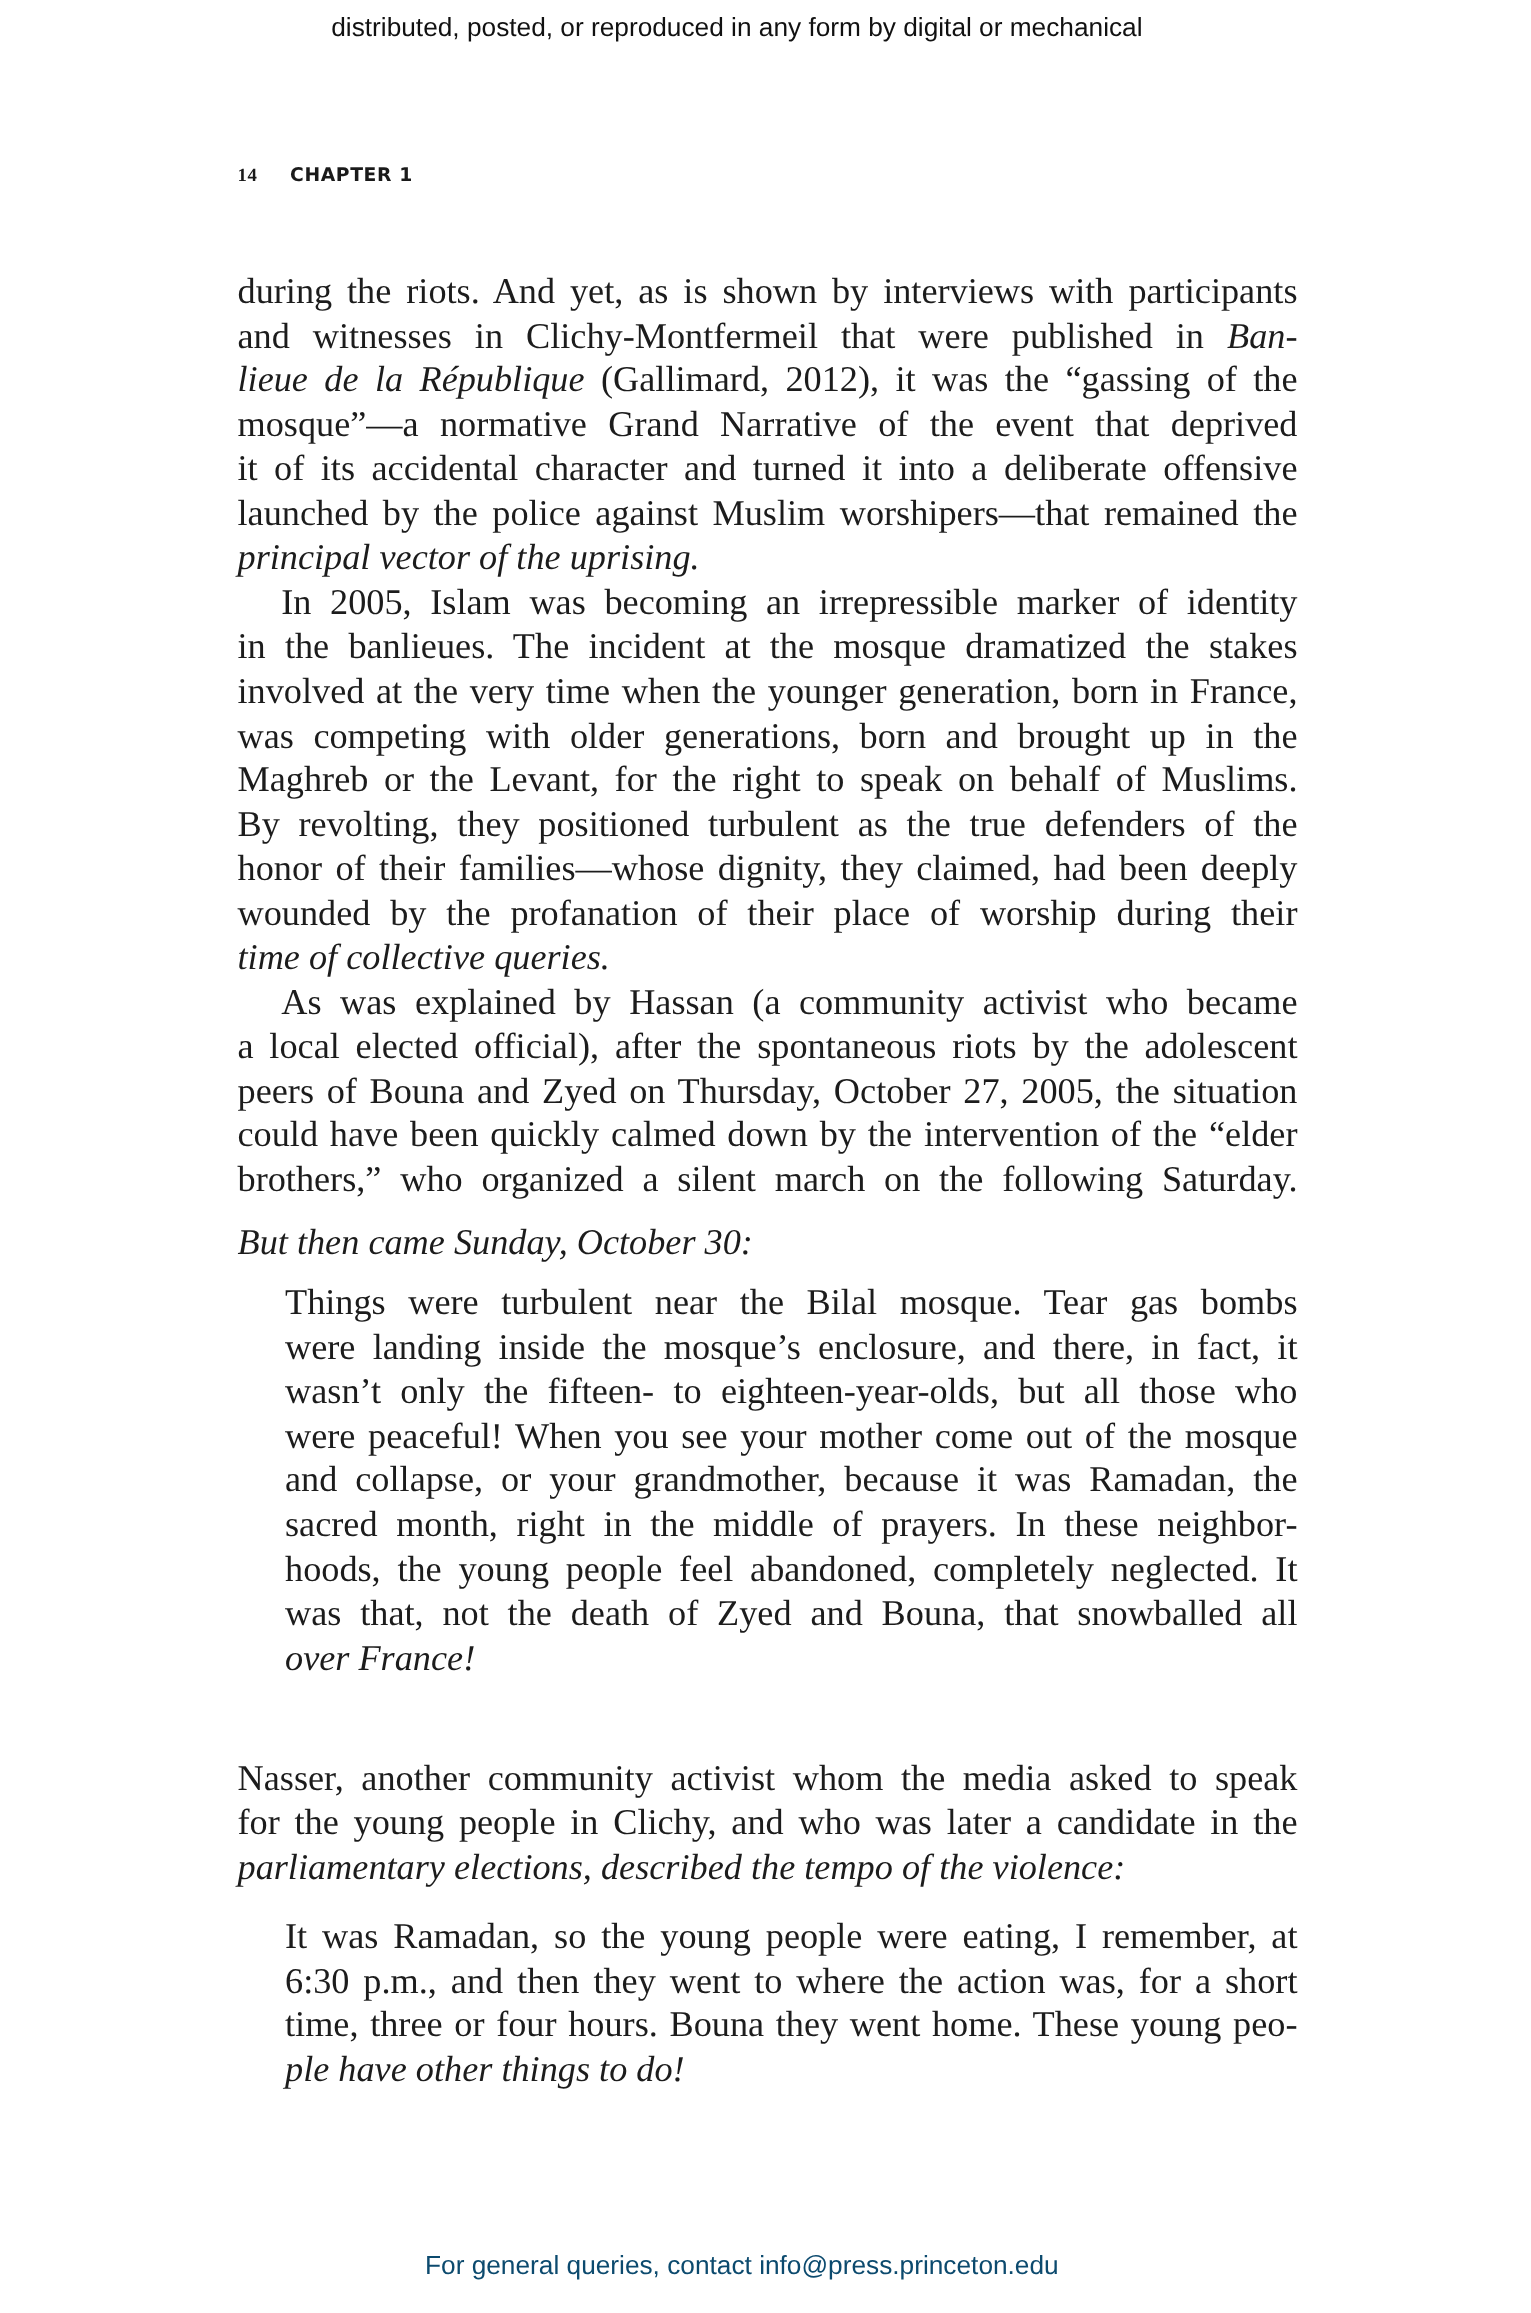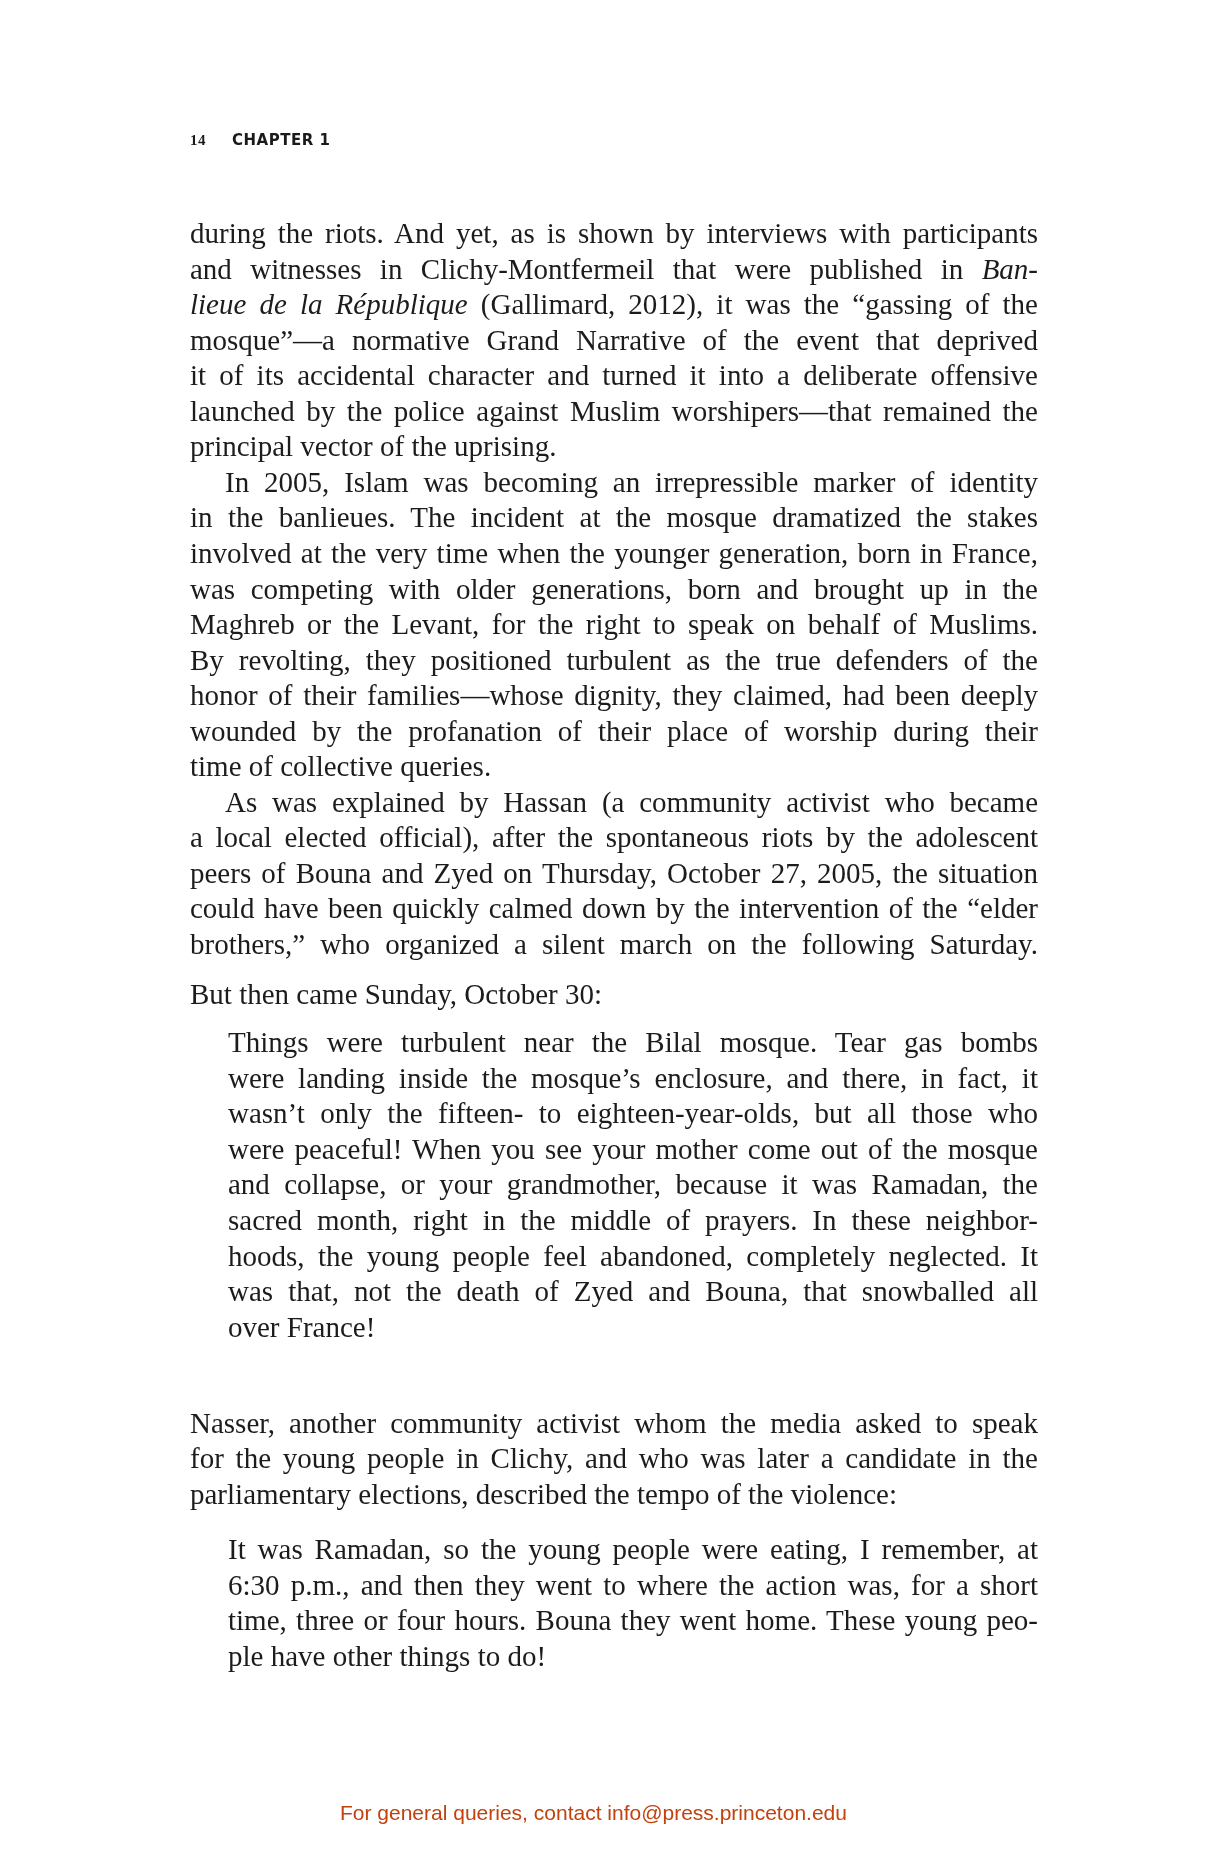--- a/index.html
+++ b/index.html
@@ -17,35 +17,36 @@
   }
   .running-head .pg { display: inline-block; width: 42px; font-family: Liberation Serif, serif; }
   .body-text {
     position: absolute; left: 0; top: 0; width: 1225px;
     font-family: "Liberation Serif", serif; font-size: 29px; color: #1c1c1c;
   }
   .line {
     position: absolute; height: 36px; line-height: 36px; white-space: nowrap;
     text-align: justify; text-align-last: justify;
   }
-  .line.last { text-align: right; text-align-last: left; }
+  .line.last { text-align: right; text-align-last: left; font-style: italic; }
   .line.para { left: 190px; width: 848px; margin-top: 24px; }
   .line.para.indent { left: 225px; width: 813px; }
   .line.quote { left: 228px; width: 810px; }
   .line i { font-style: italic; }
   .footer {
     position: absolute; left: 340px; top: 1800px; width: 560px;
     font-family: "Liberation Sans", sans-serif; font-size: 21px; line-height: 25px;
-    color: #c2410c; white-space: nowrap;
+    color: #0c4a6e; white-space: nowrap;
   }
 </style>
 </head>
 <body>
 
 <div class="copyright">
+  <div>distributed, posted, or reproduced in any form by digital or mechanical</div>
 </div>
 
 <div class="running-head">
   <span class="pg">14</span><span>CHAPTER 1</span>
 </div>
 
 <div class="body-text">
 
   <div class="line para" style="top:191px">during the riots. And yet, as is shown by interviews with participants</div>
   <div class="line para" style="top:227px"><span>and witnesses in Clichy-Montfermeil that were published in </span><i>Ban-</i></div>

